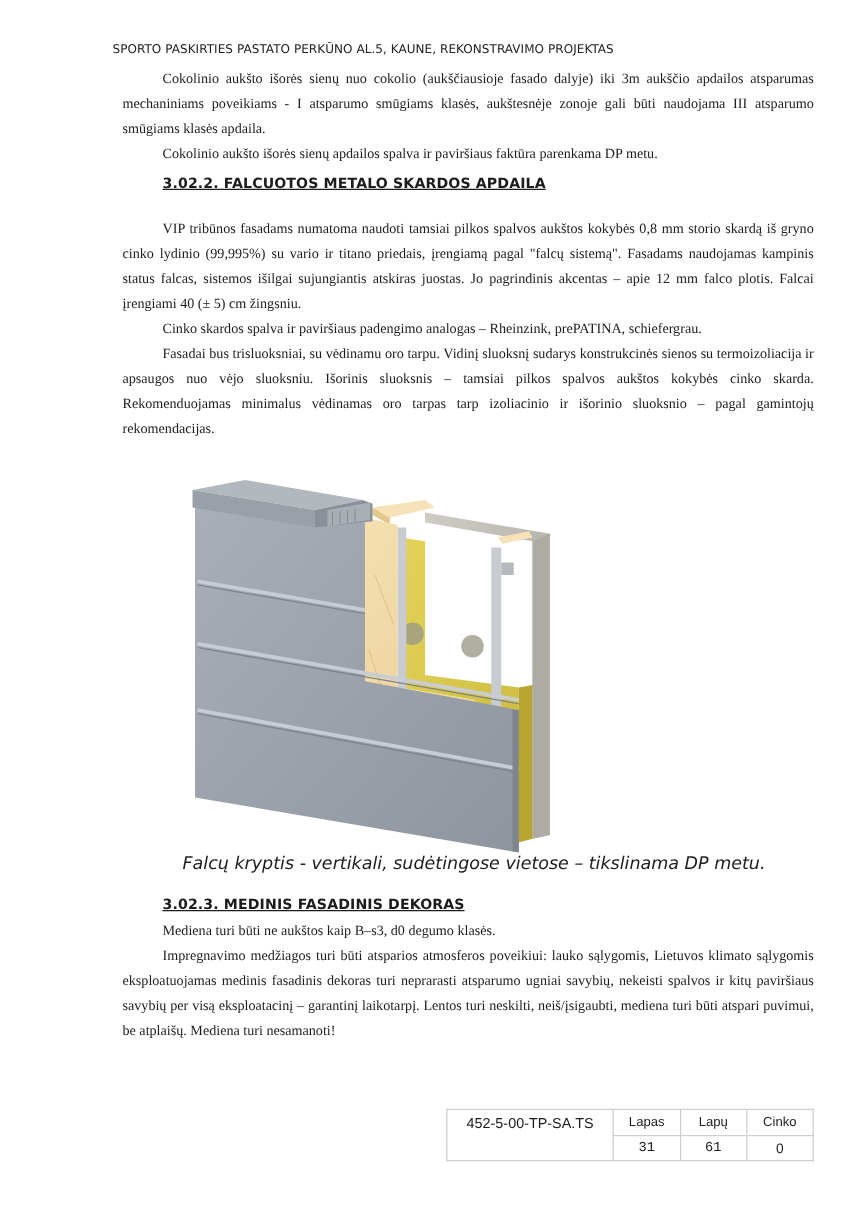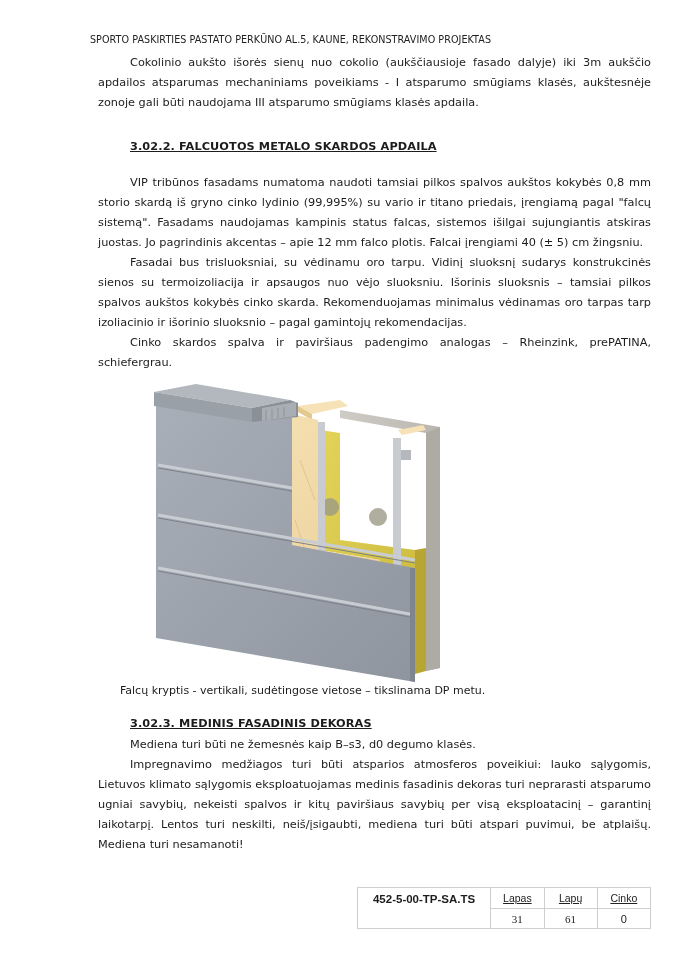--- a/index.html
+++ b/index.html
@@ -6,61 +6,62 @@
     body {
       width: 683px; height: 966px; position: relative; overflow: hidden;
       font-family: "DejaVu Sans", sans-serif; color: #1c1c1c;
     }
     .page-header {
       position: absolute; top: 34px; left: 0; width: 581px; text-align: center;
       font-size: 9.6px; letter-spacing: 0.05px; color: #222;
     }
     .body-text {
       position: absolute; left: 98px; width: 553px;
-      font-size: 11.3px; line-height: 20px; text-align: justify;
+      font-size: 11.3px; line-height: 20px; text-align: justify; font-family: Liberation Serif, serif;
     }
     .body-text p { margin: 0; text-indent: 32px; text-align-last: left; }
     .section-title {
       position: absolute; left: 130px; font-weight: bold; font-size: 11.3px; line-height: 20px;
       letter-spacing: 0.1px;
       text-decoration: underline;
     }
     .s1 { top: 53px; }
     .h1 { top: 137px; }
     .s2 { top: 157px; margin-top: 16px; }
     .figure { position: absolute; left: 140px; top: 370px; width: 340px; height: 312px; }
-    .caption { position: absolute; left: 120px; top: 681px; font-size: 11px; line-height: 20px; }
+    .caption { position: absolute; left: 146px; top: 681px; font-size: 14px; line-height: 20px; font-style: italic; }
     .h2 { top: 714px; }
     .s3 { top: 735px; }
 
     table.title-block {
       position: absolute; left: 357px; top: 887px; width: 294px; height: 40px;
       border-collapse: collapse; font-family: "Liberation Sans", sans-serif;
     }
     table.title-block td { border: 1px solid #cfcfcf; text-align: center; padding: 0; }
-    .doc-code { font-weight: bold; font-size: 11.5px; vertical-align: top; padding-top: 5px !important; width: 135px; }
-    .hdr-cell { font-size: 10.5px; height: 20px; color: #222; width: 53px; text-decoration: underline; }
-    .val-cell { font-family: Liberation Serif, serif; font-size: 11px; height: 19px; }
+    .doc-code { font-weight: normal; font-size: 11.5px; vertical-align: top; padding-top: 5px !important; width: 135px; }
+    .hdr-cell { font-size: 10.5px; height: 20px; color: #222; width: 53px; }
+    .val-cell { font-family: Liberation Mono, monospace; font-size: 11px; height: 19px; }
     .val-cell.laida { font-family: "Liberation Sans", sans-serif; }
   </style>
 </head>
 <body>
 
 <div class="page-header">SPORTO PASKIRTIES PASTATO PERKŪNO AL.5, KAUNE, REKONSTRAVIMO PROJEKTAS</div>
 
 <div class="body-text s1">
   <p>Cokolinio aukšto išorės sienų nuo cokolio (aukščiausioje fasado dalyje) iki 3m aukščio apdailos atsparumas mechaniniams poveikiams - I atsparumo smūgiams klasės, aukštesnėje zonoje gali būti naudojama III atsparumo smūgiams klasės apdaila.</p>
+  <p>Cokolinio aukšto išorės sienų apdailos spalva ir paviršiaus faktūra parenkama DP metu.</p>
 </div>
 
 <div class="section-title h1">3.02.2. FALCUOTOS METALO SKARDOS APDAILA</div>
 
 <div class="body-text s2">
   <p>VIP tribūnos fasadams numatoma naudoti tamsiai pilkos spalvos aukštos kokybės 0,8 mm storio skardą iš gryno cinko lydinio (99,995%) su vario ir titano priedais, įrengiamą pagal "falcų sistemą". Fasadams naudojamas kampinis status falcas, sistemos išilgai sujungiantis atskiras juostas. Jo pagrindinis akcentas – apie 12 mm falco plotis. Falcai įrengiami 40 (± 5) cm žingsniu.</p>
+  <p>Cinko skardos spalva ir paviršiaus padengimo analogas – Rheinzink, prePATINA, schiefergrau.</p>
   <p>Fasadai bus trisluoksniai, su vėdinamu oro tarpu. Vidinį sluoksnį sudarys konstrukcinės sienos su termoizoliacija ir apsaugos nuo vėjo sluoksniu. Išorinis sluoksnis – tamsiai pilkos spalvos aukštos kokybės cinko skarda. Rekomenduojamas minimalus vėdinamas oro tarpas tarp izoliacinio ir išorinio sluoksnio – pagal gamintojų rekomendacijas.</p>
-  <p>Cinko skardos spalva ir paviršiaus padengimo analogas – Rheinzink, prePATINA, schiefergrau.</p>
 </div>
 
 <div class="figure">
   <svg width="340" height="312" viewBox="0 0 340 312" xmlns="http://www.w3.org/2000/svg">
     <defs>
       <linearGradient id="zincG" x1="0" y1="0" x2="1" y2="1">
         <stop offset="0" stop-color="#a9afb8"></stop>
         <stop offset="1" stop-color="#8f959e"></stop>
       </linearGradient>
       <linearGradient id="woodG" x1="0" y1="0" x2="1" y2="1">
@@ -132,21 +133,21 @@
       <line x1="144" y1="37" x2="144" y2="47" stroke="#7a8088" stroke-width="0.6"></line>
     </g>
   </svg>
 </div>
 
 <div class="caption">Falcų kryptis  - vertikali, sudėtingose vietose – tikslinama DP metu.</div>
 
 <div class="section-title h2">3.02.3. MEDINIS FASADINIS DEKORAS</div>
 
 <div class="body-text s3">
-  <p>Mediena turi būti ne žemesnės kaip B–s3, d0 degumo klasės.</p>
+  <p>Mediena turi būti ne aukštos kaip B–s3, d0 degumo klasės.</p>
   <p>Impregnavimo medžiagos turi būti atsparios atmosferos poveikiui: lauko sąlygomis, Lietuvos klimato sąlygomis eksploatuojamas medinis fasadinis dekoras turi neprarasti atsparumo ugniai savybių, nekeisti spalvos ir kitų paviršiaus savybių per visą eksploatacinį – garantinį laikotarpį. Lentos turi neskilti, neiš/įsigaubti, mediena turi būti atspari puvimui, be atplaišų. Mediena turi nesamanoti!</p>
 </div>
 
 <table class="title-block">
   <tbody>
       <tr>
     <td class="doc-code" rowspan="2">452-5-00-TP-SA.TS</td>
     <td class="hdr-cell">Lapas</td>
     <td class="hdr-cell">Lapų</td>
     <td class="hdr-cell">Cinko</td>

